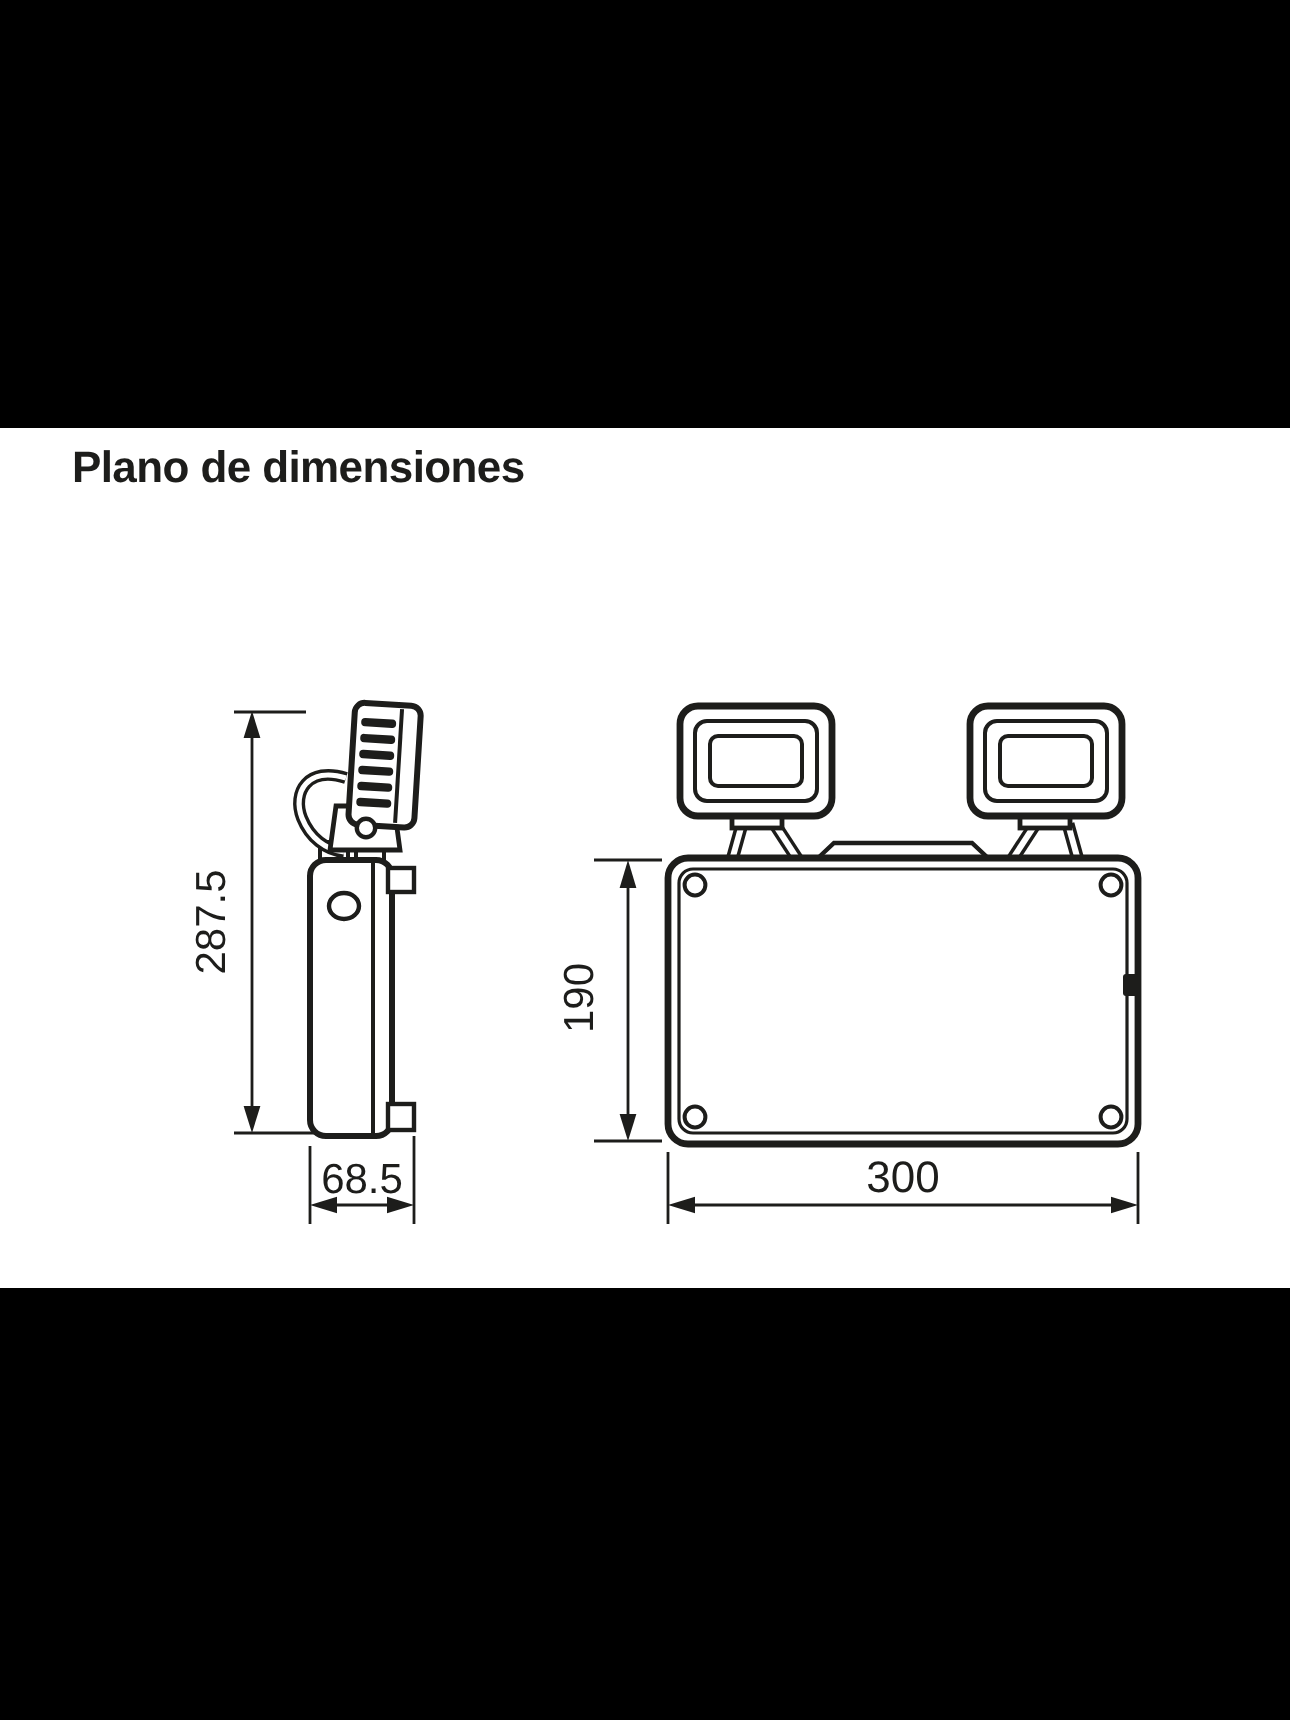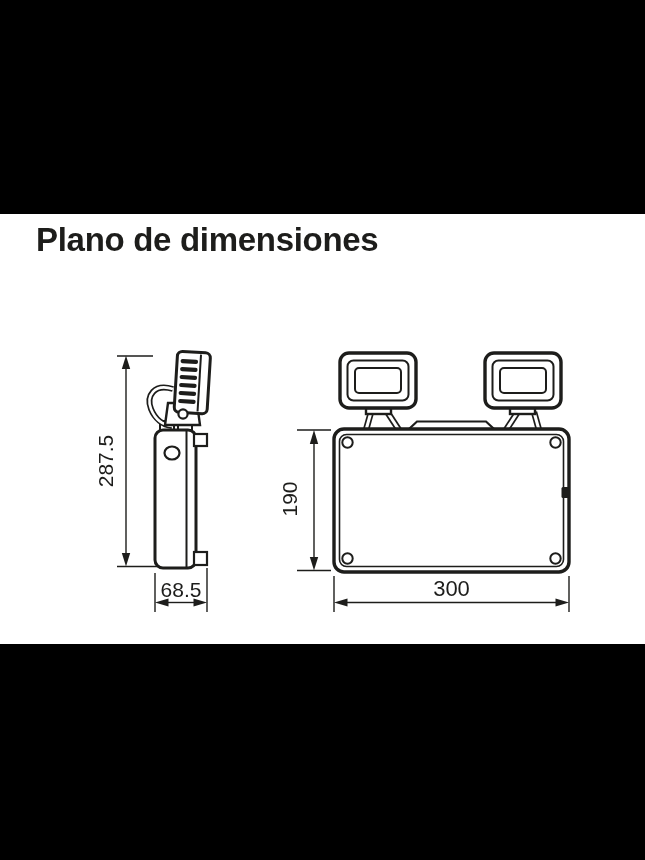--- a/index.html
+++ b/index.html
@@ -6,21 +6,21 @@
   body{
     width:645px;height:860px;position:relative;overflow:hidden;
     background:#000;font-family:"Liberation Sans",sans-serif;
   }
   .bar{position:absolute;left:0;width:645px;background:#000;}
   .bar.top{top:0;height:214px;}
   .bar.bottom{top:644px;height:216px;}
   .canvas{position:absolute;left:0;top:214px;width:645px;height:430px;background:#fff;}
   .page-title{
     position:absolute;left:36px;top:221px;margin:0;
-    font-size:33px;font-weight:700;letter-spacing:-0.3px;color:#1d1d1b;
+    font-size:22px;font-weight:700;letter-spacing:-0.3px;color:#1d1d1b;
   }
   svg{position:absolute;left:0;top:214px;}
   .ln{stroke:#1d1d1b;fill:none;}
   .fillw{fill:#ffffff;}
   .fillb{fill:#1d1d1b;stroke:none;}
   .dim{stroke:#1d1d1b;stroke-width:1.4;fill:none;}
   .arrow{fill:#1d1d1b;stroke:none;}
   .dimtext{fill:#1d1d1b;font-family:"Liberation Sans",sans-serif;font-size:21px;}
 </style>
 </head>

